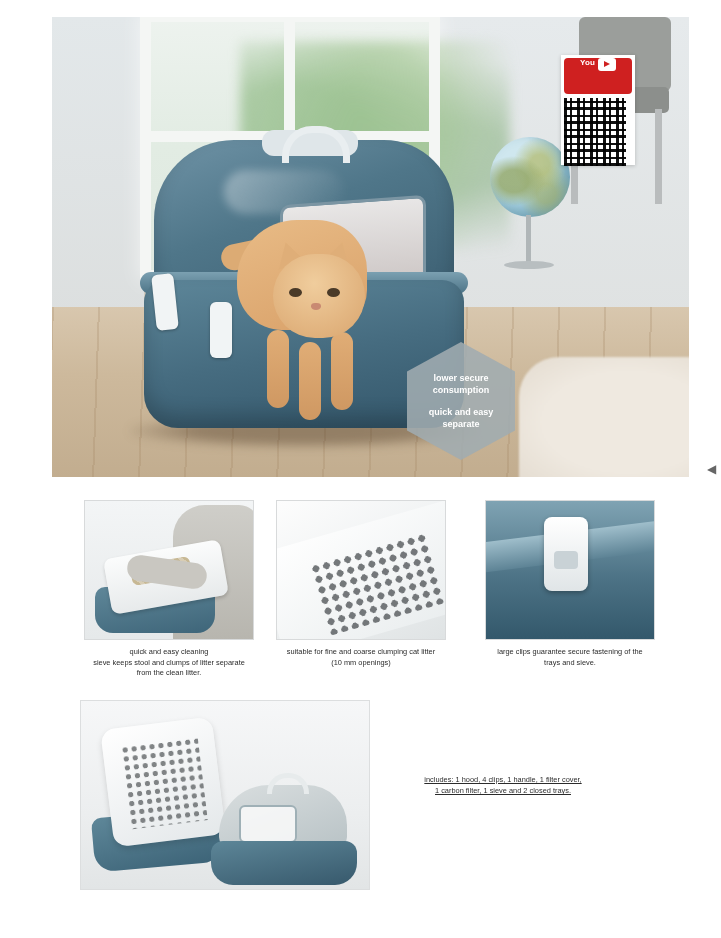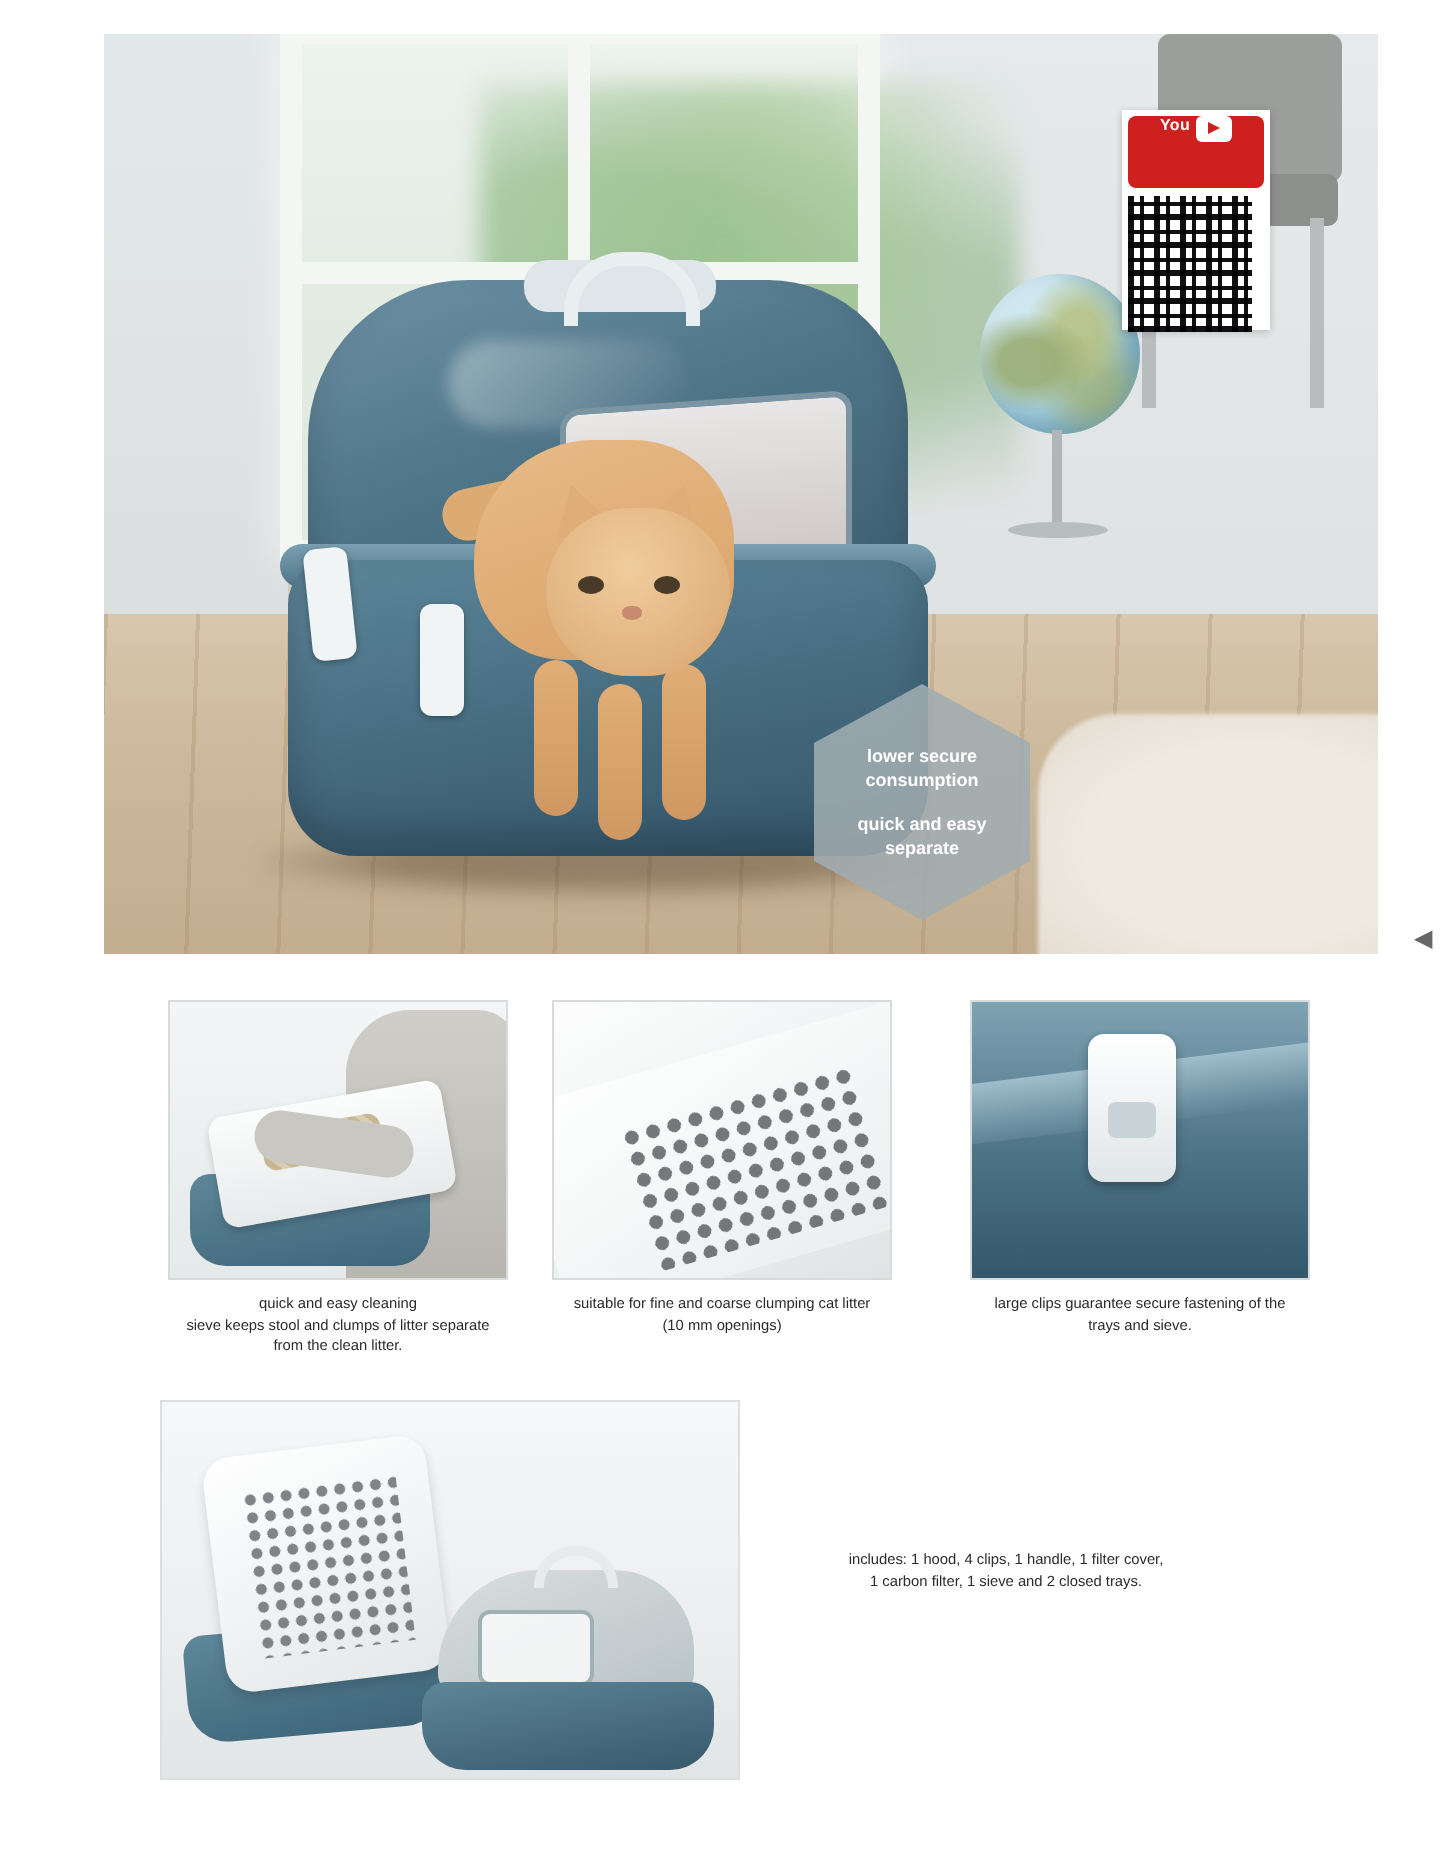--- a/index.html
+++ b/index.html
@@ -349,21 +349,21 @@
   .bi-base2 {
     position:absolute; left: 130px; top: 140px; width: 146px; height: 44px;
     background: linear-gradient(170deg,#5d8698,#37596c); border-radius: 12px 12px 22px 22px;
   }
   .bi-handle {
     position:absolute; left: 186px; top: 72px; width: 32px; height: 16px;
     border: 5px solid #e7ebec; border-bottom: none; border-radius: 20px 20px 0 0;
   }
   .includes-text {
     position: absolute; left: 388px; top: 774px; width: 230px;
-    font-size: 7.4px; line-height: 1.5; text-align: center; color: #2b2b2b;
+    font-size: 7.4px; line-height: 1.5; text-align: center; color: #2b2b2b; text-decoration: underline;
   }
 
   
   .footer { position: absolute; left: 0; top: 905px; width: 721px; height: 33px; }
 </style>
 </head>
 <body>
 
 <div class="hero">
   <div class="hero-room">

